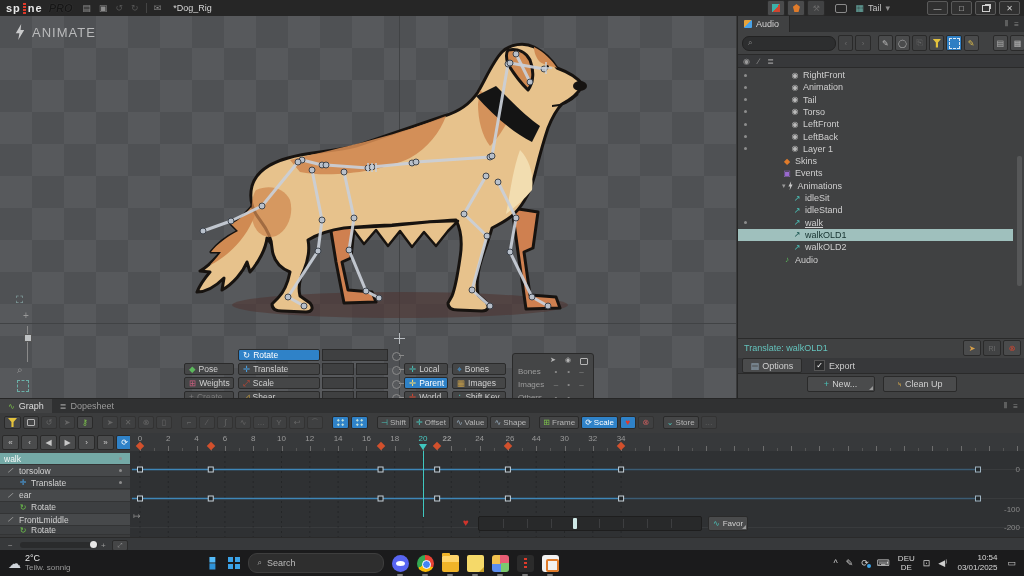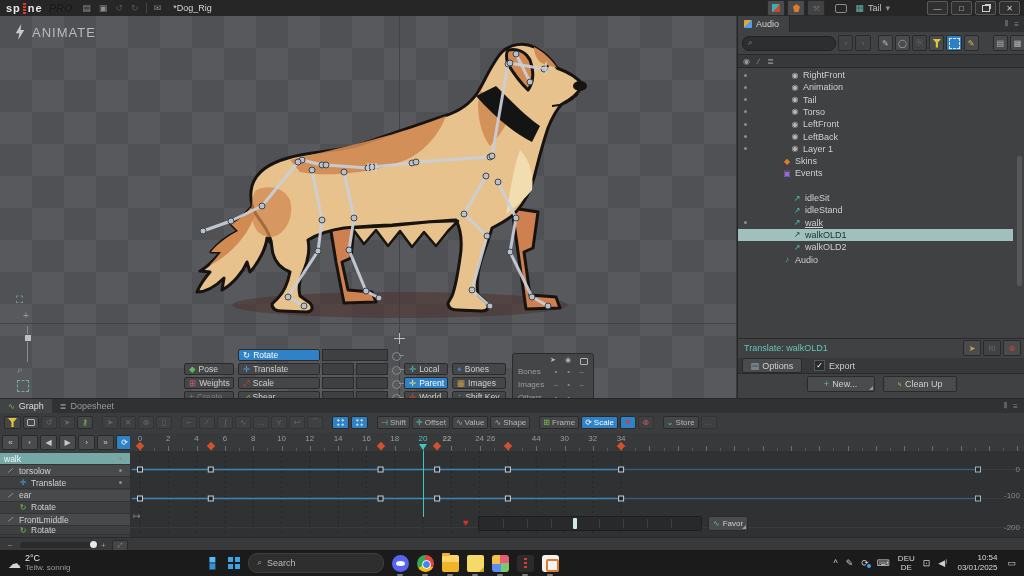--- a/index.html
+++ b/index.html
@@ -441,20 +441,26 @@
         <div class="trow" style="top: 88.1px;">
           <span style="width:44px"></span>
           <span class="ticon" style="color:#e07b2a">◆</span>
           <span class="lbl">Skins</span>
         </div>
         <div class="trow" style="top: 100.4px;">
           <span style="width:44px"></span>
           <span class="ticon" style="color:#9a6ad0">▣</span>
           <span class="lbl">Events</span>
         </div>
+        <div class="trow" style="top: 112.7px;">
+          <span style="width:44px"></span>
+          <span style="color:#9a9a9a;font-size:7px;margin-right:2px">▾</span>
+          <span class="bolt" style="width:6px;height:9px;margin-right:4px;background:#c9c9c9"></span>
+          <span class="lbl">Animations</span>
+        </div>
         <div class="trow" style="top: 125px;">
           <span style="width:54px"></span>
           <span class="ticon" style="color:#4ac2b8">↗</span>
           <span class="lbl">idleSit</span>
         </div>
         <div class="trow" style="top: 137.3px;">
           <span style="width:54px"></span>
           <span class="ticon" style="color:#4ac2b8">↗</span>
           <span class="lbl">idleStand</span>
         </div>
@@ -723,21 +729,21 @@
         <div class="rlabel" style="left: 94.9px;">6</div>
         <div class="rlabel" style="left: 123.2px;">8</div>
         <div class="rlabel" style="left: 151.5px;">10</div>
         <div class="rlabel" style="left: 179.8px;">12</div>
         <div class="rlabel" style="left: 208.1px;">14</div>
         <div class="rlabel" style="left: 236.4px;">16</div>
         <div class="rlabel" style="left: 264.7px;">18</div>
         <div class="rlabel" style="left: 293px; color: rgb(73, 200, 192);">20</div>
         <div class="rlabel" style="left: 317px; font-weight: bold;">22</div>
         <div class="rlabel" style="left: 349.6px;">24</div>
-        <div class="rlabel" style="left: 361px;">26</div>
+        <div class="rlabel" style="left: 380px;">26</div>
         <div class="rlabel" style="left: 406.2px;">44</div>
         <div class="rlabel" style="left: 434.5px;">30</div>
         <div class="rlabel" style="left: 462.8px;">32</div>
         <div class="rlabel" style="left: 491.1px;">34</div>
         <div class="rdiamond" style="left: 7px; top: 10px;"></div>
         <div class="rdiamond" style="left: 77.75px; top: 10px;"></div>
         <div class="rdiamond" style="left: 247.55px; top: 10px;"></div>
         <div class="rdiamond" style="left: 304.15px; top: 10px;"></div>
         <div class="rdiamond" style="left: 374.9px; top: 10px;"></div>
         <div class="rdiamond" style="left: 488.1px; top: 10px;"></div>
@@ -801,21 +807,21 @@
           </div>
         <div class="abs" style="left:94px;top:1px;width:4px;height:11px;background:#cfe8e6;border-radius:1px"></div>
       </div>
       <div class="btn abs" style="left:578px;top:65px;width:38px;height:13px;position:absolute">
           <span style="color:#4ac2b8;font-size:8px">∿</span>
           <span style="font-size:8px">Favor</span>
           <span class="fold"></span>
         </div>
       <div id="vlabels">
           <span class="vlabel" style="top: 14px;">0</span>
-          <span class="vlabel" style="top: 40px; margin-left: 20px;">-100</span>
+          <span class="vlabel" style="top: 54px; margin-left: 20px;">-100</span>
           <span class="vlabel" style="top: 72px;">-200</span>
         </div>
     </div>
 
     <div id="gp-bottom">
       <span class="abs" style="left:8px;top:3px;color:#9a9a9a;font-size:8px">−</span>
       <div class="abs" style="left:20px;top:4px;width:78px;height:6px;background:#2a2b2c;border-radius:3px"></div>
       <div class="abs" style="left:90px;top:3px;width:7px;height:7px;border-radius:50%;background:#e8e8e8"></div>
       <span class="abs" style="left:101px;top:3px;color:#9a9a9a;font-size:8px">+</span>
       <div class="abs" style="left:112px;top:2px;width:14px;height:9px;background:#454647;border:1px solid #2a2a2a;border-radius:2px;color:#9a9a9a;font-size:6px;text-align:center;line-height:9px">⤢</div>

